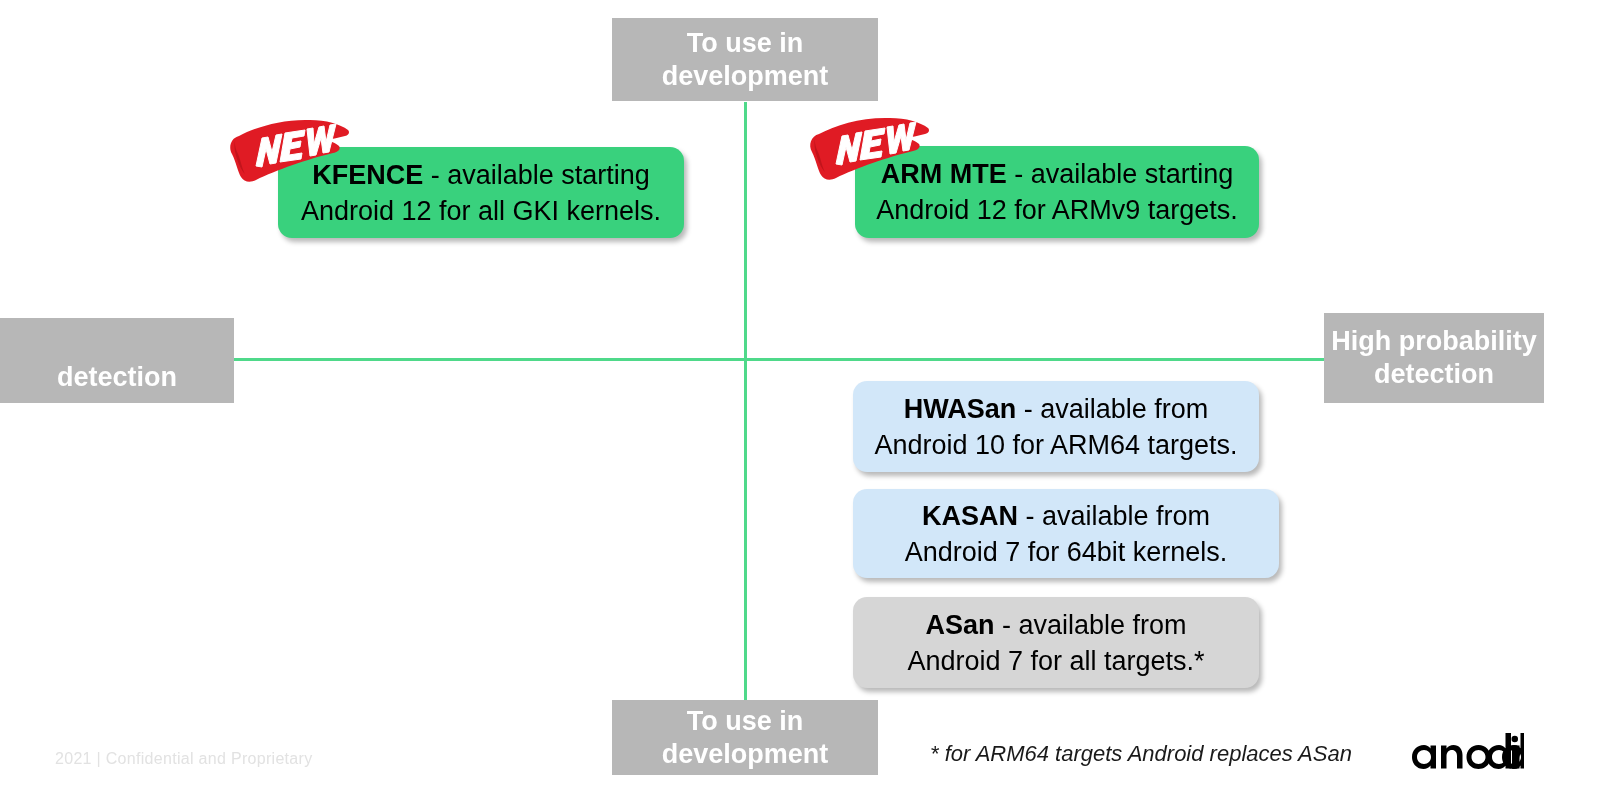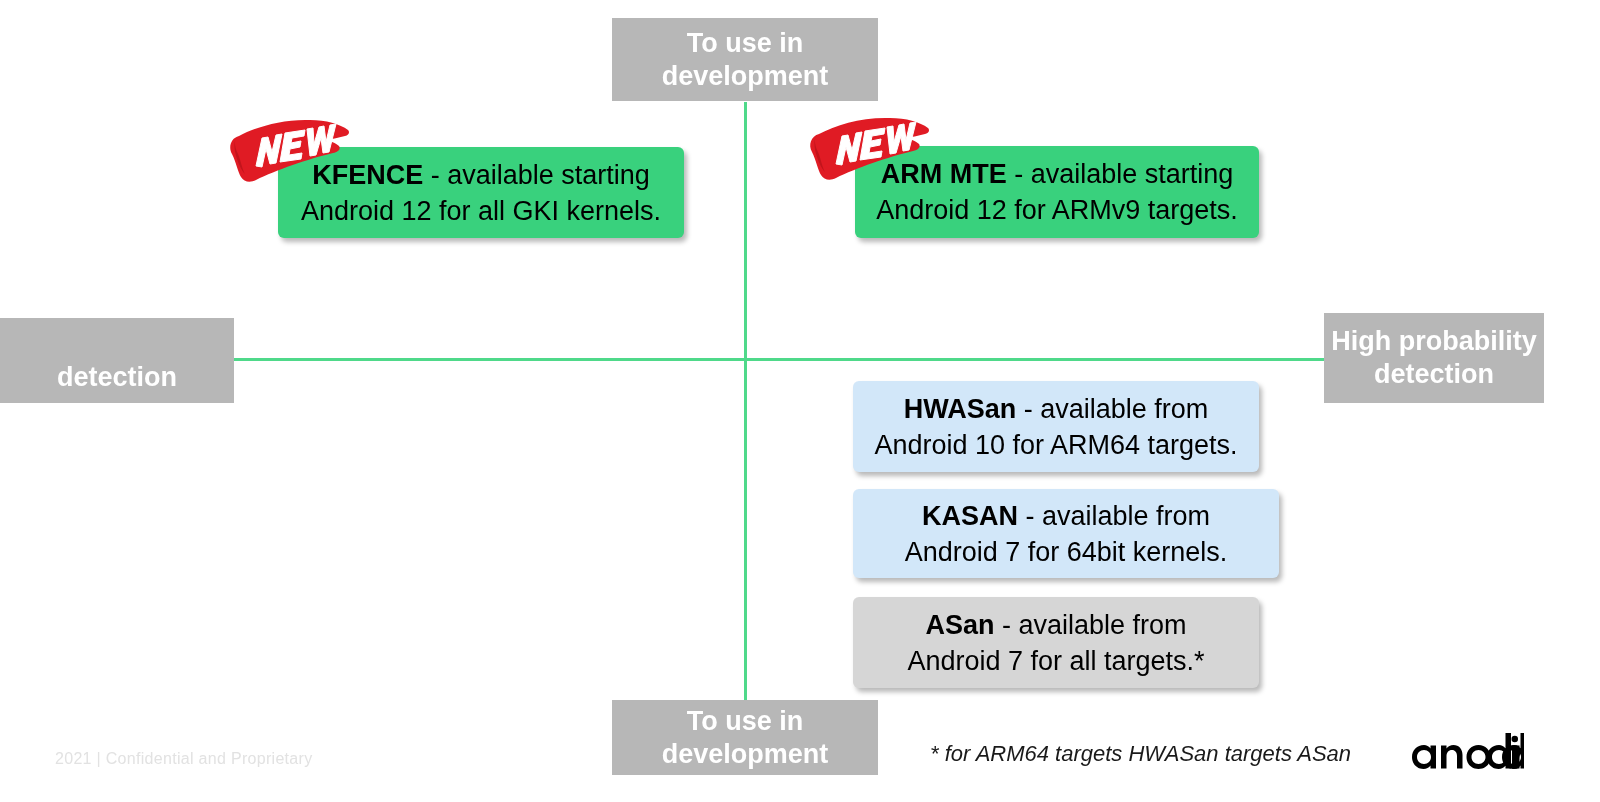--- a/index.html
+++ b/index.html
@@ -51,21 +51,21 @@
     box-sizing: border-box;
   }
   .qlabel-top    { left: 612px; top: 18px;  width: 266px; height: 83px; }
   .qlabel-bottom { left: 612px; top: 700px; width: 266px; height: 75px; }
   .qlabel-left   { left: 0px;   top: 318px; width: 234px; height: 85px; }
   .qlabel-right  { left: 1324px; top: 313px; width: 220px; height: 90px; }
 
   
   .card {
     position: absolute;
-    border-radius: 6px;
+    border-radius: 14px;
     box-sizing: border-box;
     display: flex;
     align-items: center;
     justify-content: center;
     text-align: center;
     font-size: 27px;
     line-height: 36px;
     color: #000000;
     padding: 6px 14px;
     box-shadow: 3px 4px 5px rgba(0,0,0,0.28);
@@ -228,21 +228,21 @@
                  C16 57 13 51 11 45 C9 39 7 30 10 24 Z" fill="#c2141c"></path>
       </g>
       <g fill="#ffffff" stroke="#ffffff" stroke-width="1">
         <path d="M30 52 L36 24 L42 23 L46 38 L50 21 L56 20 L50 49 L44 50 L40 35 L36 53 Z"></path>
         <path d="M59 19 L79 16 L78 22 L66 24 L65 29 L75 27 L74 33 L64 35 L63 41 L76 39 L75 45 L54 48 Z"></path>
         <path d="M81 15 L87 14 L88 30 L93 13 L98 12 L100 28 L104 11 L110 10 L103 38 L97 39 L95 24 L90 41 L84 42 Z"></path>
       </g>
     </svg>
   </div>
 
-  <div class="footnote">* for ARM64 targets HWASan targets ASan</div>
+  <div class="footnote">* for ARM64 targets Android replaces ASan</div>
   <div class="copyright">2021  |  Confidential and Proprietary</div>
 
   <div class="android-logo">
     <svg viewBox="0 0 230 80" xmlns="http://www.w3.org/2000/svg">
       <g fill="#000000">
 
         <path d="M30 24 C16 24 6 34 6 48 C6 62 16 72 29 72 C35 72 40 69 43 65 L43 71 L54 71 L54 25 L43 25 L43 31 C40 27 35 24 30 24 Z
                  M30 34 C38 34 44 40 44 48 C44 56 38 62 30 62 C22 62 16 56 16 48 C16 40 22 34 30 34 Z"></path>
 
         <path d="M64 25 L75 25 L75 31 C78 27 83 24 89 24 C100 24 107 32 107 44 L107 71 L96 71 L96 46 C96 39 92 34 86 34 C79 34 75 39 75 47 L75 71 L64 71 Z"></path>

